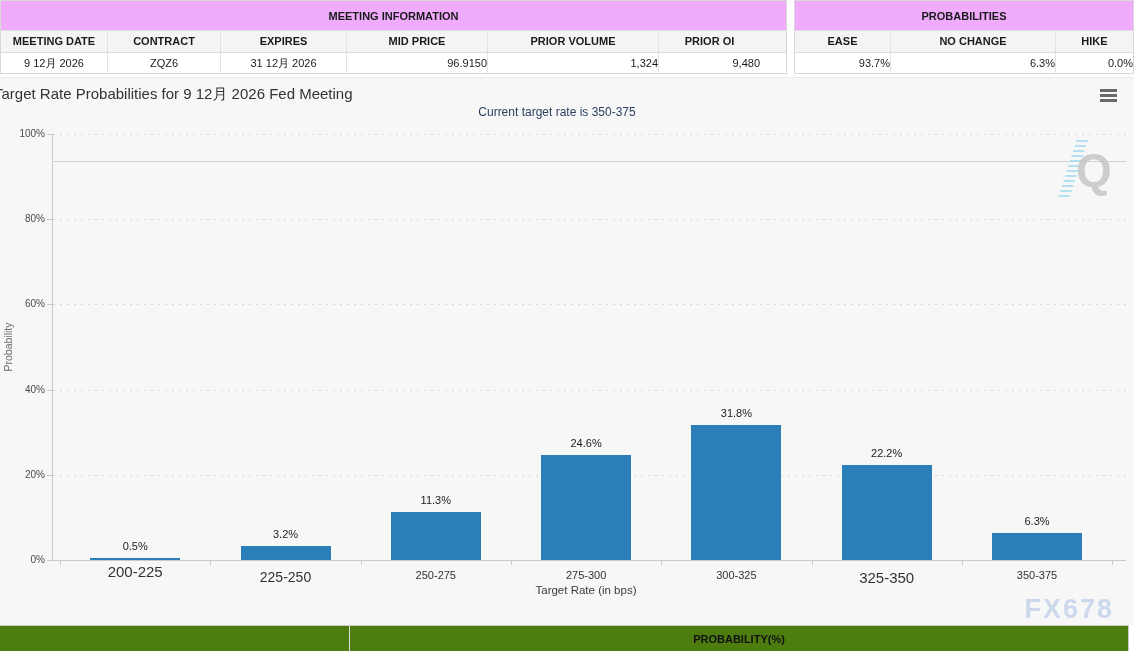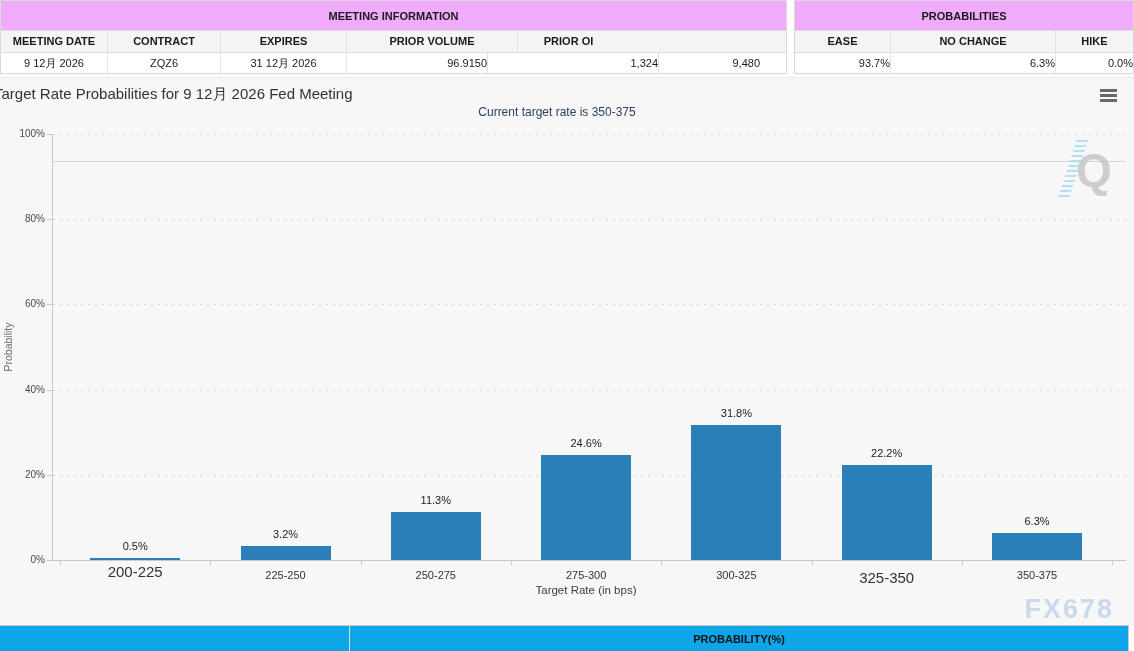--- a/index.html
+++ b/index.html
@@ -37,34 +37,35 @@
   
   #q-mark{position:absolute;left:1058px;top:60px;width:60px;height:62px;opacity:.85;}
   #q-stripes{position:absolute;left:0;top:2px;width:30px;height:58px;
     background:repeating-linear-gradient(to bottom,#aadcf2 0 2px,transparent 2px 5px);
     clip-path:polygon(62% 0,100% 0,38% 100%,0 100%);}
   #q-letter{position:absolute;left:18px;top:8px;font-size:46px;font-weight:bold;color:#c6c6c6;
     line-height:48px;}
   #fx-mark{position:absolute;right:20px;top:516px;font-size:27px;font-weight:bold;
     color:#ccd9ec;letter-spacing:2px;}
   
-  #footer{position:absolute;left:0;top:625px;width:1129px;height:26px;background:#0ea5e9;
+  #footer{position:absolute;left:0;top:625px;width:1129px;height:26px;background:#4d7c0f;
     border-top:1px solid #c9c9c9;border-right:1px solid #c9c9c9;display:flex;}
   #footer-left{width:350px;border-right:1px solid #dcdcdc;}
   #footer-right{flex:1;text-align:center;line-height:26px;font-size:11px;font-weight:bold;color:#111;}
 </style>
 </head>
 <body>
 
 <div class="info-table" id="meeting-table">
   <div class="t-title">MEETING INFORMATION</div>
   <div class="t-row t-head">
     <div class="cell c0">MEETING DATE</div>
     <div class="cell c1">CONTRACT</div>
     <div class="cell c2">EXPIRES</div>
+    <div class="cell c3">MID PRICE</div>
     <div class="cell c4">PRIOR VOLUME</div>
     <div class="cell c5">PRIOR OI</div>
   </div>
   <div class="t-row t-data">
     <div class="cell c0">9 12月 2026</div>
     <div class="cell c1">ZQZ6</div>
     <div class="cell c2">31 12月 2026</div>
     <div class="cell c3 num">96.9150</div>
     <div class="cell c4 num">1,324</div>
     <div class="cell c5 num">9,480</div>
@@ -113,21 +114,21 @@
       <div style="position: absolute; left: 2px; top: 135.2px; width: 43px; text-align: right; font-size: 10px; color: rgb(74, 74, 74);">80%</div>
       <div style="position: absolute; left: 53px; top: 56px; width: 1073px; height: 1px; background-image: repeating-linear-gradient(to right, rgb(214, 214, 214) 0px, rgb(214, 214, 214) 2px, transparent 2px, transparent 7px);"></div>
       <div style="position: absolute; left: 47px; top: 56px; width: 5px; height: 1px; background: rgb(201, 201, 201);"></div>
       <div style="position: absolute; left: 2px; top: 50px; width: 43px; text-align: right; font-size: 10px; color: rgb(74, 74, 74);">100%</div>
       <div style="position: absolute; left: 52px; top: 82.8px; width: 1074px; height: 1px; background: rgb(210, 210, 210);"></div>
       <div style="position: absolute; left: 90.2px; top: 479.9px; width: 90px; height: 2.1px; background: rgb(43, 127, 185);"></div>
       <div style="position: absolute; left: 85.2px; top: 461.9px; width: 100px; text-align: center; font-size: 11px; color: rgb(27, 27, 27);">0.5%</div>
       <div style="position: absolute; left: 80.2px; top: 485px; width: 110px; text-align: center; font-size: 15px; color: rgb(51, 51, 51);">200-225</div>
       <div style="position: absolute; left: 240.5px; top: 468.4px; width: 90px; height: 13.6px; background: rgb(43, 127, 185);"></div>
       <div style="position: absolute; left: 235.5px; top: 450.4px; width: 100px; text-align: center; font-size: 11px; color: rgb(27, 27, 27);">3.2%</div>
-      <div style="position: absolute; left: 230.5px; top: 491px; width: 110px; text-align: center; font-size: 11px; color: rgb(51, 51, 51);">225-250</div>
+      <div style="position: absolute; left: 230.5px; top: 491px; width: 110px; text-align: center; font-size: 14px; color: rgb(51, 51, 51);">225-250</div>
       <div style="position: absolute; left: 390.8px; top: 433.9px; width: 90px; height: 48.1px; background: rgb(43, 127, 185);"></div>
       <div style="position: absolute; left: 385.8px; top: 415.9px; width: 100px; text-align: center; font-size: 11px; color: rgb(27, 27, 27);">11.3%</div>
       <div style="position: absolute; left: 380.8px; top: 491px; width: 110px; text-align: center; font-size: 11px; color: rgb(51, 51, 51);">250-275</div>
       <div style="position: absolute; left: 541.1px; top: 377.2px; width: 90px; height: 104.8px; background: rgb(43, 127, 185);"></div>
       <div style="position: absolute; left: 536.1px; top: 359.2px; width: 100px; text-align: center; font-size: 11px; color: rgb(27, 27, 27);">24.6%</div>
       <div style="position: absolute; left: 531.1px; top: 491px; width: 110px; text-align: center; font-size: 11px; color: rgb(51, 51, 51);">275-300</div>
       <div style="position: absolute; left: 691.4px; top: 346.5px; width: 90px; height: 135.5px; background: rgb(43, 127, 185);"></div>
       <div style="position: absolute; left: 686.4px; top: 328.5px; width: 100px; text-align: center; font-size: 11px; color: rgb(27, 27, 27);">31.8%</div>
       <div style="position: absolute; left: 681.4px; top: 491px; width: 110px; text-align: center; font-size: 11px; color: rgb(51, 51, 51);">300-325</div>
       <div style="position: absolute; left: 841.7px; top: 387.4px; width: 90px; height: 94.6px; background: rgb(43, 127, 185);"></div>

